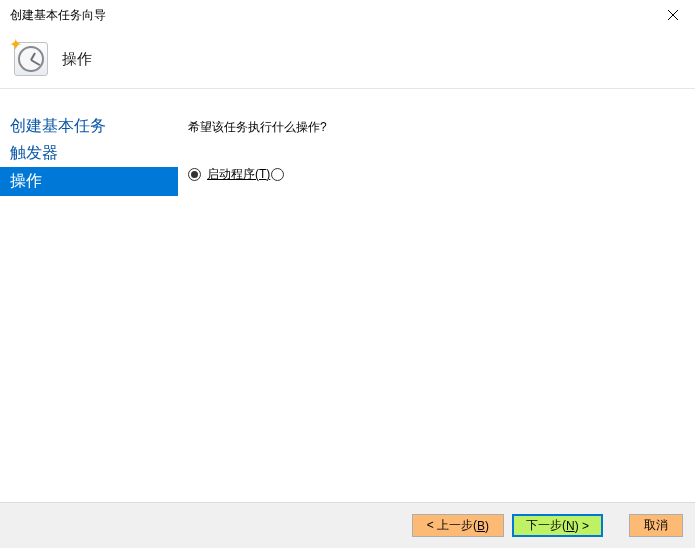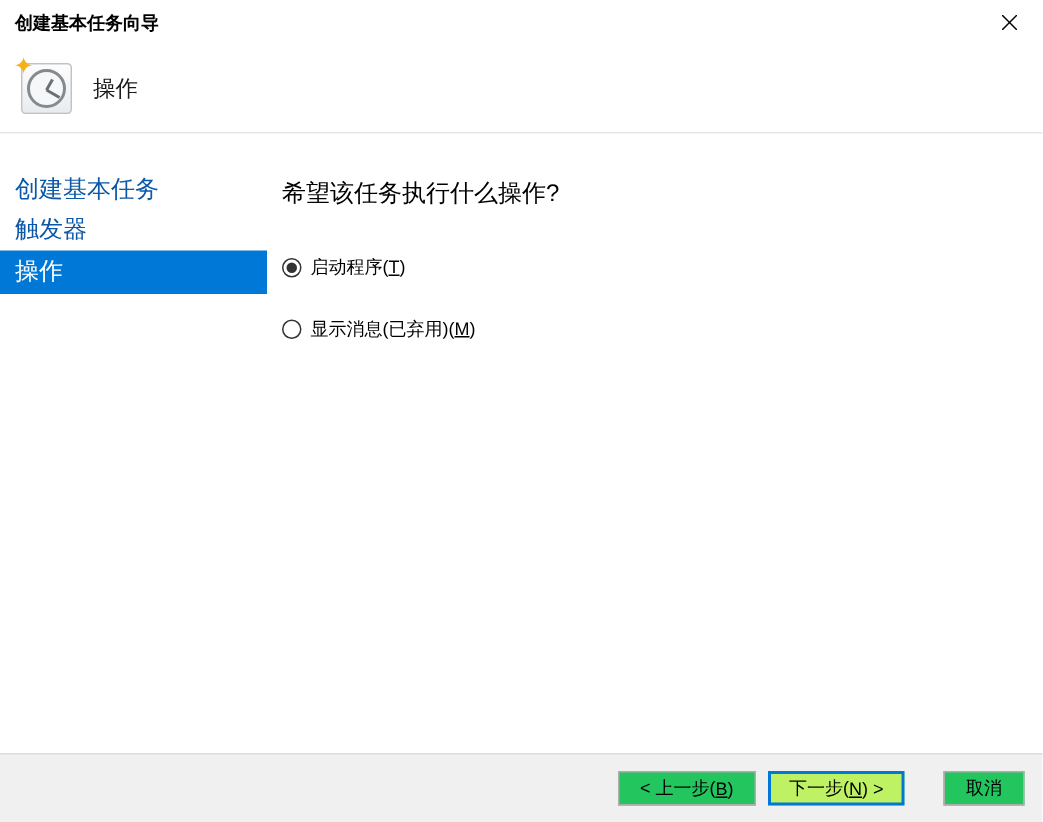--- a/index.html
+++ b/index.html
@@ -15,21 +15,20 @@
       position: relative;
       font-size: 12px;
       color: #000;
     }
     .titlebar {
       height: 30px;
       display: flex;
       align-items: center;
       justify-content: space-between;
       padding: 0 8px 0 10px;
-      font-weight: bold;
     }
     .close-btn {
       width: 28px;
       height: 24px;
       display: flex;
       align-items: center;
       justify-content: center;
       cursor: pointer;
       font-size: 14px;
     }
@@ -115,27 +114,28 @@
       color: #ffffff;
       padding-top: 4px;
       padding-bottom: 4px;
     }
     .main {
       flex: 1;
       padding-top: 30px;
       padding-left: 10px;
     }
     .question {
-      font-size: 16px;
+      font-size: 12px;
       margin-bottom: 30px;
     }
     .radio-group {
       display: flex;
-      flex-direction: column;
-      gap: 24px;
+      flex-direction: row;
+      gap: 1px;
+      text-decoration: underline;
     }
     .radio-item {
       display: flex;
       align-items: center;
       gap: 6px;
       font-size: 12px;
       cursor: pointer;
     }
     .radio-circle {
       width: 13px;
@@ -169,21 +169,21 @@
       border-top: 1px solid #dcdcdc;
       display: flex;
       align-items: center;
       justify-content: flex-end;
       padding-right: 12px;
       gap: 8px;
     }
     .btn {
       height: 23px;
       padding: 0 14px;
-      background: #22c55e;
+      background: #fdba74;
       border: 1px solid #adadad;
       font-size: 12px;
       cursor: pointer;
       display: flex;
       align-items: center;
       justify-content: center;
     }
     .btn.primary {
       border: 2px solid #0078d7;
       background: #bef264;
@@ -228,21 +228,20 @@
 
   <div class="main">
     <div class="question">希望该任务执行什么操作?</div>
     <div class="radio-group">
       <label class="radio-item">
         <span class="radio-circle checked"></span>
         <span><span>启动程序</span>(<span class="underline">T</span>)</span>
       </label>
       <label class="radio-item">
         <span class="radio-circle"></span>
-        <span><span>显示消息(已弃用)</span>(<span class="underline">M</span>)</span>
       </label>
     </div>
   </div>
 </div>
 
 <div class="footer">
   <button class="btn">
       <span>&lt; 上一步(</span>
       <span class="underline">B</span>
       <span>)</span>

